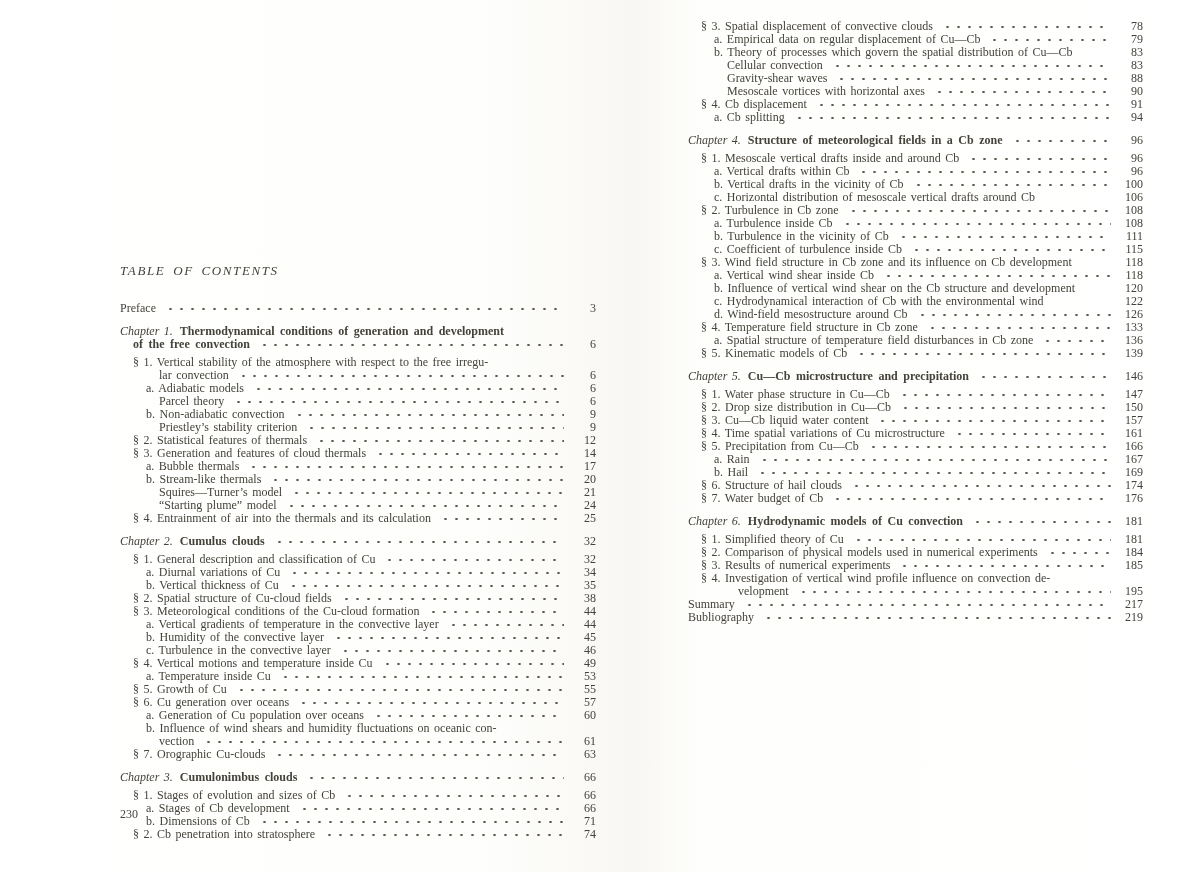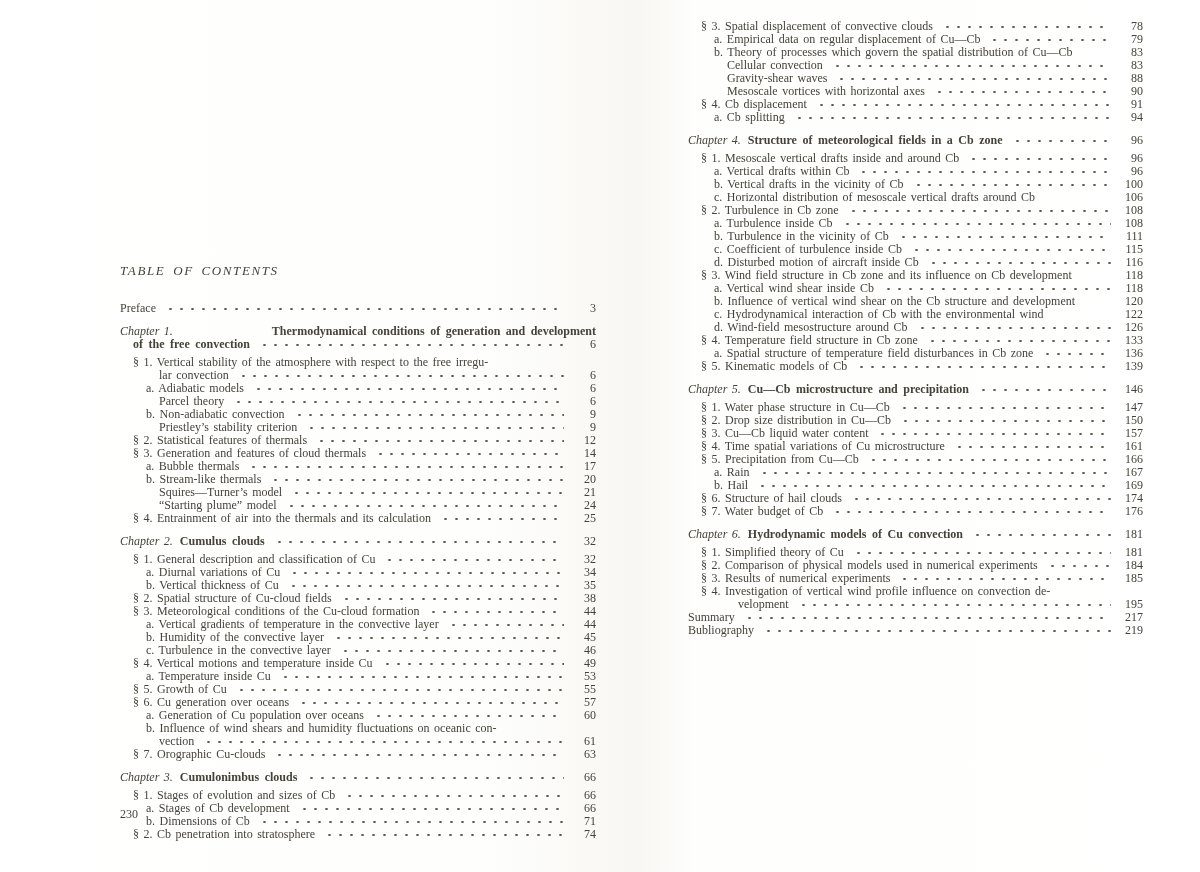--- a/index.html
+++ b/index.html
@@ -26,21 +26,21 @@
     margin-top: 45px;
   }
   .row {
     display: flex;
     align-items: baseline;
     font-size: 12px;
     line-height: 13px;
     word-spacing: 1.5px;
     overflow: hidden;
   }
-  .ind0 { padding-left: 0; justify-content: space-between; }
+  .ind0 { padding-left: 0; }
   .ind1 { padding-left: 13px; }
   .ind2 { padding-left: 26px; }
   .ind3 { padding-left: 39px; }
   .ind4 { padding-left: 50px; }
   .mt { margin-top: 10px; }
   .mb { margin-bottom: 5px; }
   .it { font-style: italic; margin-right: 7px; white-space: nowrap; flex: 0 0 auto; }
   .b  { font-weight: bold; white-space: nowrap; flex: 0 0 auto; word-spacing: 2.5px; }
   .t  { white-space: nowrap; flex: 0 1 auto; }
   .leader {
@@ -339,25 +339,20 @@
       <div class="row ind2">
         <span class="t">b. Turbulence in the vicinity of Cb</span>
         <span class="leader"></span>
         <span class="pagenum">111</span>
       </div>
       <div class="row ind2">
         <span class="t">c. Coefficient of turbulence inside Cb</span>
         <span class="leader"></span>
         <span class="pagenum">115</span>
       </div>
-      <div class="row ind2">
-        <span class="t">d. Disturbed motion of aircraft inside Cb</span>
-        <span class="leader"></span>
-        <span class="pagenum">116</span>
-      </div>
       <div class="row ind1">
         <span class="t">§ 3. Wind field structure in Cb zone and its influence on Cb development</span>
         <span class="spacer"></span>
         <span class="pagenum">118</span>
       </div>
       <div class="row ind2">
         <span class="t">a. Vertical wind shear inside Cb</span>
         <span class="leader"></span>
         <span class="pagenum">118</span>
       </div>

